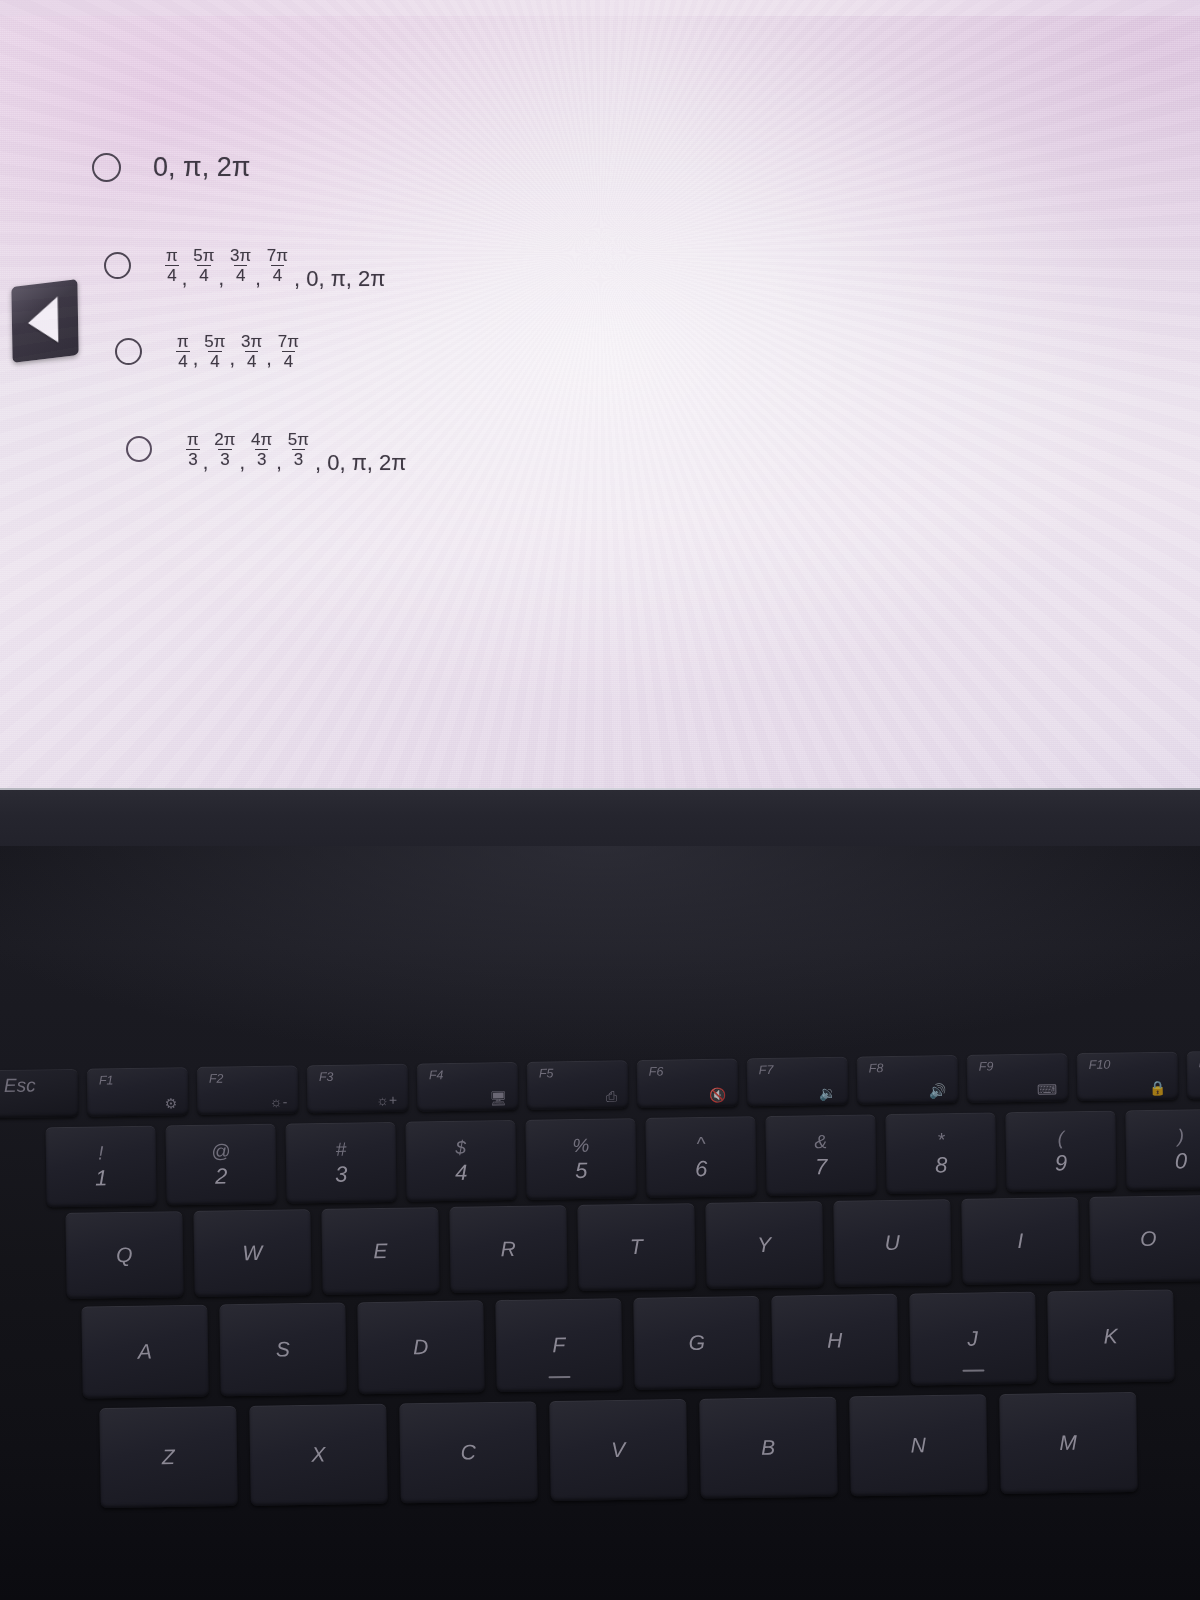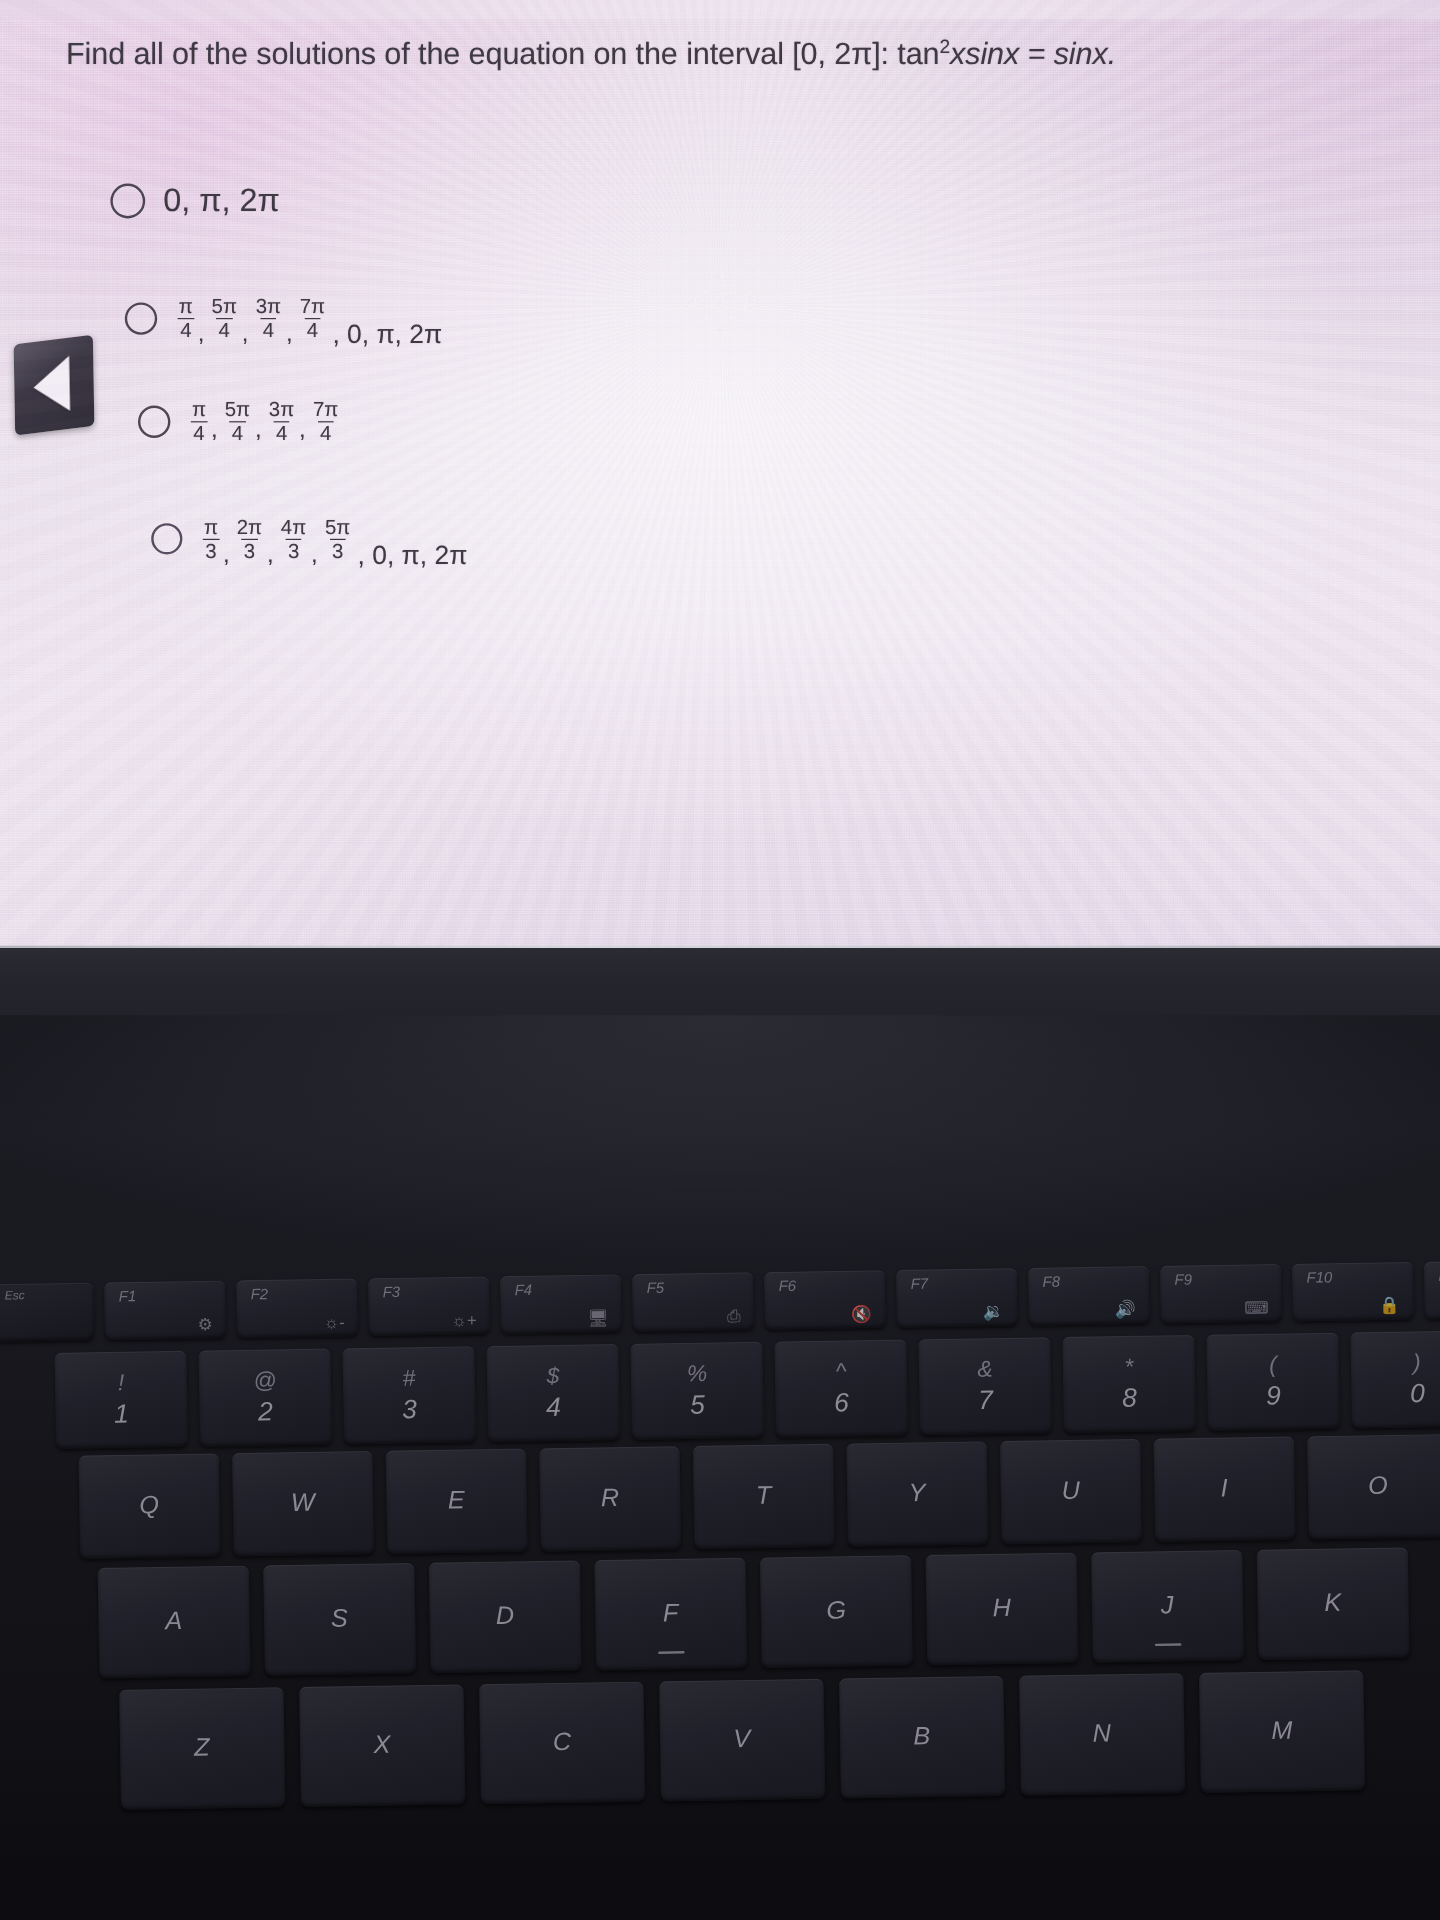--- a/index.html
+++ b/index.html
@@ -49,21 +49,21 @@
     font-size:25.5px; line-height:1.25; color:#3b3540;
     letter-spacing:-0.1px;
     text-shadow:0 0 1.2px rgba(90,75,100,.35);
     white-space:nowrap;
   }
   .question .sup { font-size:16px; vertical-align:super; }
   .ital { font-style:italic; }
 
   
   .option {
-    position:absolute; display:flex; align-items:center; gap:15px;
+    position:absolute; display:flex; align-items:center; gap:32px;
     color:#3b3540; text-shadow:0 0 1px rgba(90,75,100,.3);
   }
   #opt0 { left:92px;  top:153px; }
   #opt1 { left:104px; top:240px; }
   #opt2 { left:115px; top:333px; }
   #opt3 { left:126px; top:424px; }
 
   .radio {
     width:29px; height:29px; border-radius:50%;
     border:2.4px solid #4a4250; background:transparent;
@@ -242,21 +242,21 @@
     flex:0 0 auto;
   }
   .key .lbl { font-size:21px; font-style:italic; font-weight:300; color:#aaa6b3; opacity:.78; letter-spacing:.5px; }
 
   
   #row-fn { left:-8px; top:214px; gap:9px; transform:rotate(-0.9deg); }
   #row-fn .key { width:101px; height:48px; justify-content:flex-start; padding-left:12px; align-items:flex-start; padding-top:5px; }
   #row-fn .key .fnlbl { font-size:12.5px; font-style:italic; color:#8e8a98; opacity:.72; }
   #row-fn .key .fnico { position:absolute; right:11px; bottom:5px; font-size:14px; color:#8e8a98; opacity:.68; line-height:1; }
   #row-fn .esc { width:86px; background:linear-gradient(168deg,#23232c,#16161d); }
-  #row-fn .esc .fnlbl { font-size:10px; }
+  #row-fn .esc .fnlbl { font-size:19px; }
 
   
   #row-num { left:46px; top:272px; gap:10px; transform:rotate(-0.9deg); }
   #row-num .key { width:110px; height:80px; flex-direction:column; justify-content:center; gap:5px; }
   #row-num .up { font-size:19px; font-style:italic; color:#a39fae; opacity:.62; line-height:1; }
   #row-num .lo { font-size:22px; font-style:italic; color:#b5b1be; opacity:.74; line-height:1; }
 
   
   #row-q { left:66px; top:358px; gap:11px; transform:rotate(-0.9deg); }
   #row-q .key { width:117px; height:86px; }
@@ -269,23 +269,20 @@
   #row-z2 .key { width:137px; height:100px; }
 
   .homing { position:absolute; bottom:13px; left:50%; transform:translateX(-50%); width:22px; height:2.4px; background:#a7a3b0; opacity:.62; border-radius:2px; }
 </style>
 </head>
 <body>
 
 <div id="screen">
   <div class="page-edge-top"></div>
 
-  <div class="question">
-    <span>Find all of the solutions of the equation on the interval [0, 2π]: tan</span><span class="sup">2</span><span class="ital">xsinx = sinx.</span>
-  </div>
 
   <div class="option" id="opt0">
     <span class="radio"></span>
     <span class="opt-text" id="opt0-text">
         <span class="">0, π, 2π</span>
       </span>
   </div>
 
   <div class="option" id="opt1">
     <span class="radio"></span>

